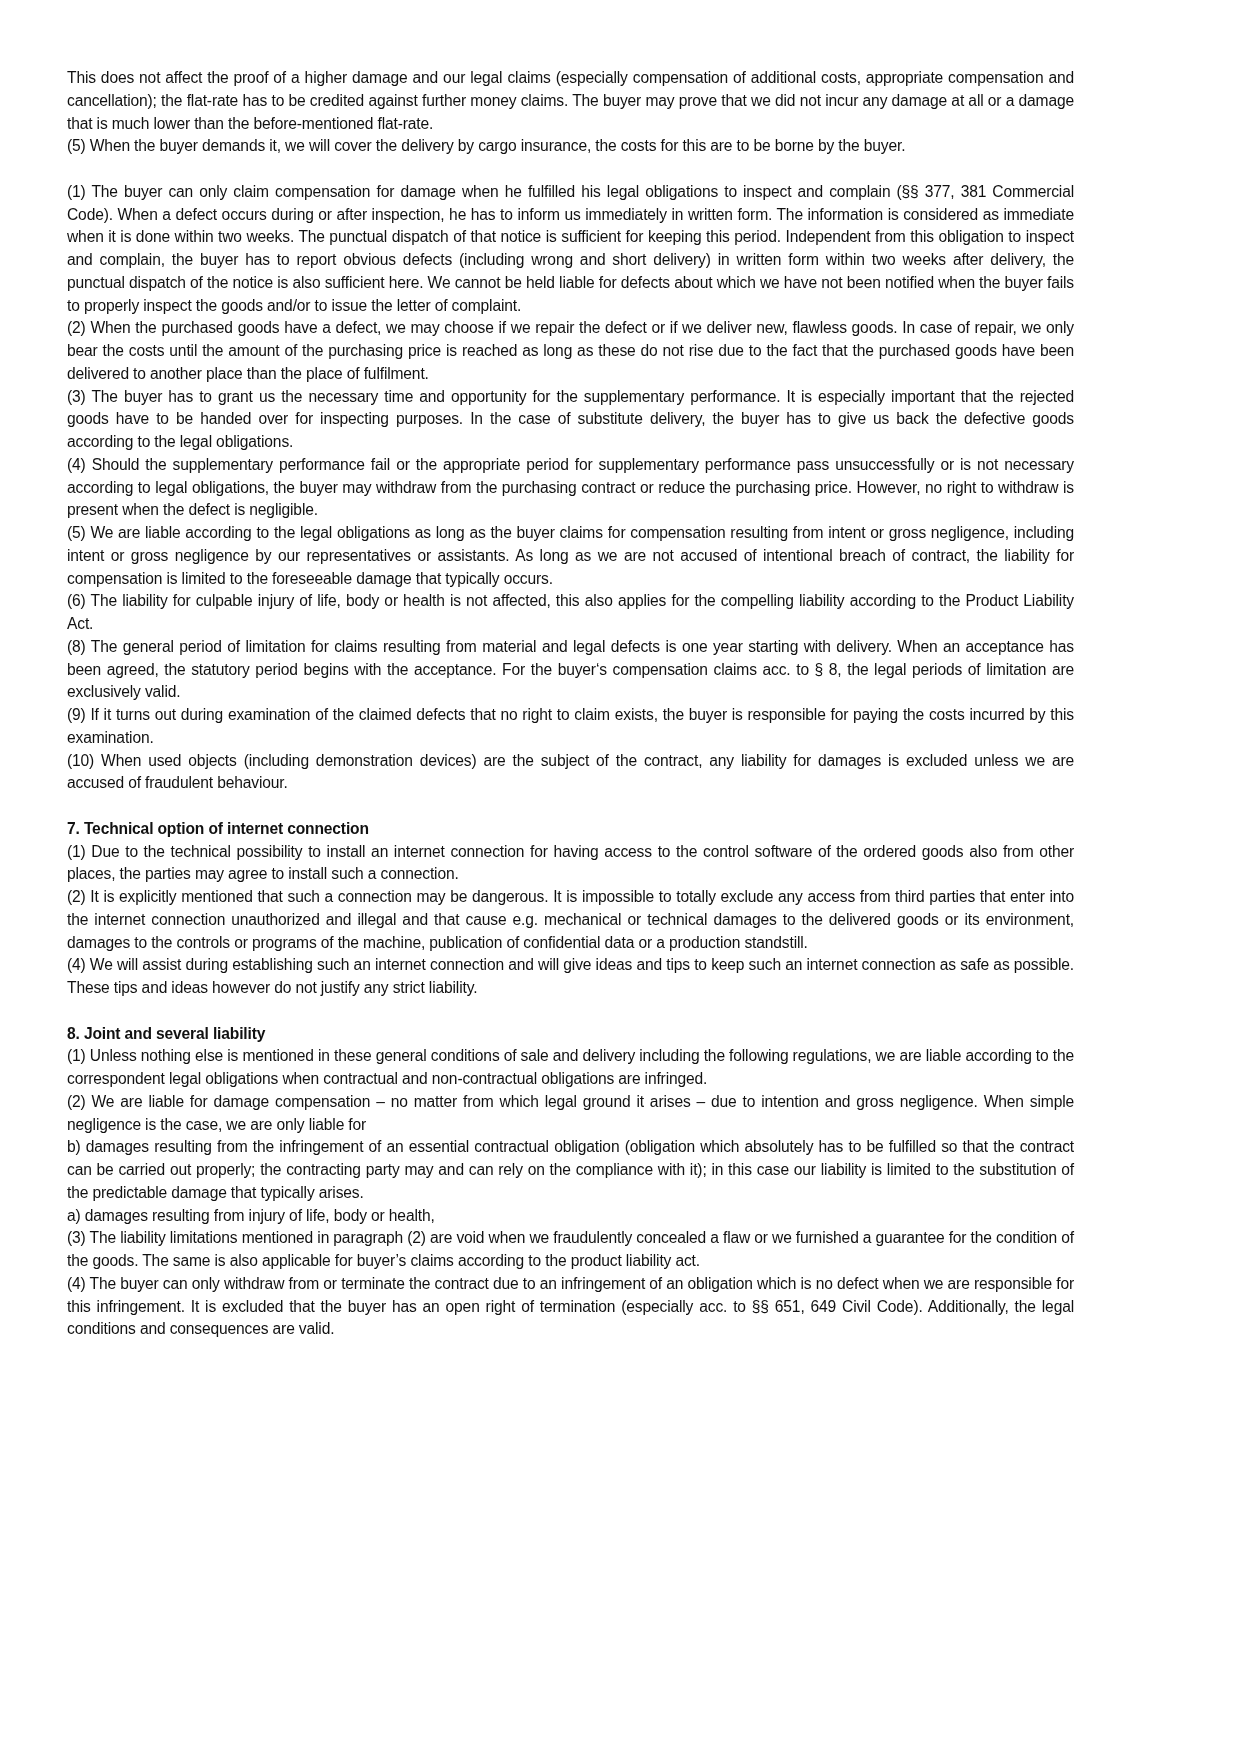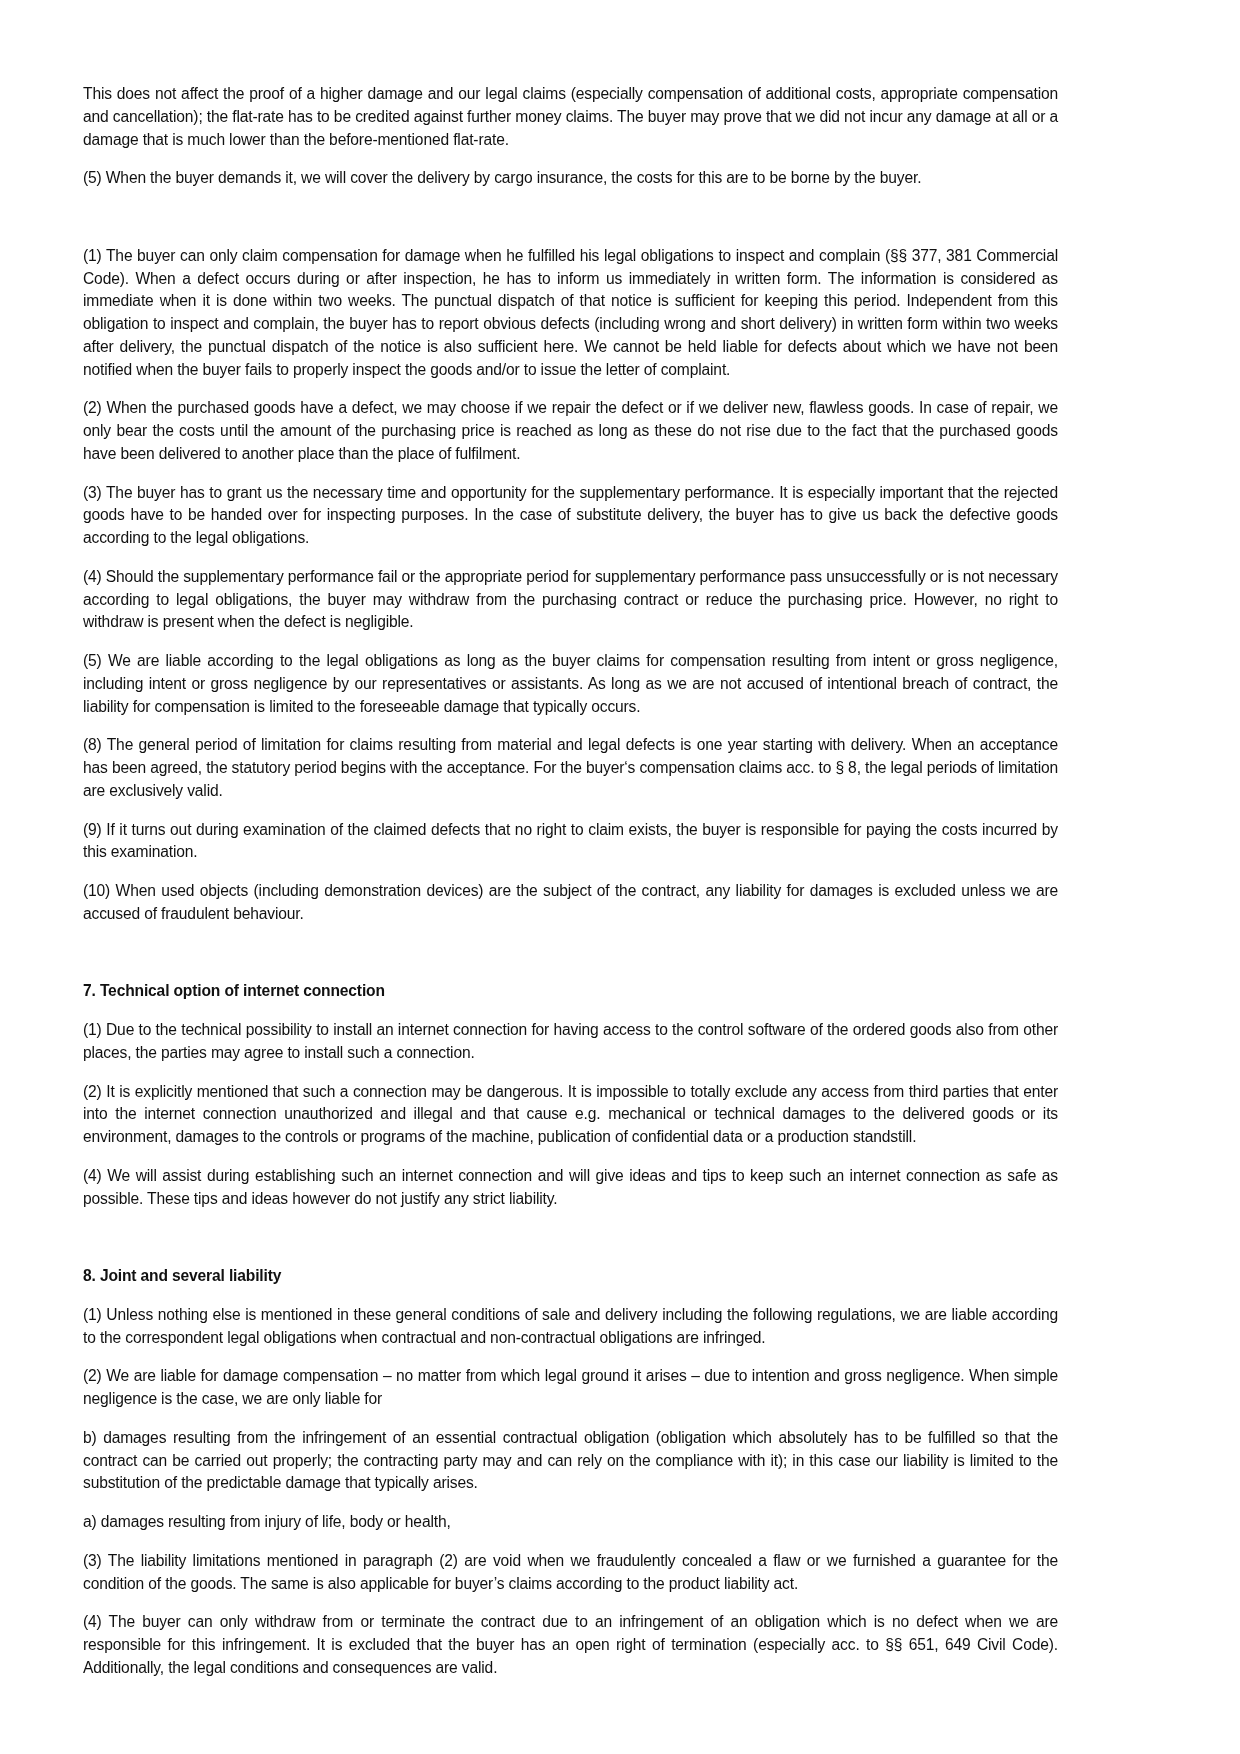--- a/index.html
+++ b/index.html
@@ -3,21 +3,21 @@
 <meta charset="utf-8">
 <style>
   html, body { margin:0; padding:0; background:#ffffff; }
   body { width:1240px; height:1754px; position:relative; overflow:hidden; }
   .page {
     position:absolute; left:67px; top:67px; width:1007px;
     font-family:"Liberation Sans", sans-serif;
     font-size:15.6px; line-height:22.75px; color:#111111;
     text-align:justify; letter-spacing:-0.15px;
   }
-  .page p { margin:16px; }
+  .page p { margin:0; }
   .heading { font-weight:bold; margin:0; }
   .gap { height:22.75px; }
   .section { margin:0; }
 </style>
 </head>
 <body>
 
 <div class="page">
 
   <div>
@@ -26,20 +26,21 @@
   </div>
 
   <div class="gap"></div>
 
   <div class="section">
     <p>(1) The buyer can only claim compensation for damage when he fulfilled his legal obligations to inspect and complain (§§ 377, 381 Commercial Code). When a defect occurs during or after inspection, he has to inform us immediately in written form. The information is considered as immediate when it is done within two weeks. The punctual dispatch of that notice is sufficient for keeping this period. Independent from this obligation to inspect and complain, the buyer has to report obvious defects (including wrong and short delivery) in written form within two weeks after delivery, the punctual dispatch of the notice is also sufficient here. We cannot be held liable for defects about which we have not been notified when the buyer fails to properly inspect the goods and/or to issue the letter of complaint.</p>
     <p>(2) When the purchased goods have a defect, we may choose if we repair the defect or if we deliver new, flawless goods. In case of repair, we only bear the costs until the amount of the purchasing price is reached as long as these do not rise due to the fact that the purchased goods have been delivered to another place than the place of fulfilment.</p>
     <p>(3) The buyer has to grant us the necessary time and opportunity for the supplementary performance. It is especially important that the rejected goods have to be handed over for inspecting purposes.  In the case of substitute delivery, the buyer has to give us back the defective goods according to the legal obligations.</p>
     <p>(4) Should the supplementary performance fail or the appropriate period for supplementary performance pass unsuccessfully or is not necessary according to legal obligations, the buyer may withdraw from the purchasing contract or reduce the purchasing price. However, no right to withdraw is present when the defect is negligible.</p>
     <p>(5) We are liable according to the legal obligations as long as the buyer claims for compensation resulting from intent or gross negligence, including intent or gross negligence by our representatives or assistants. As long as we are not accused of intentional breach of contract, the liability for compensation is limited to the foreseeable damage that typically occurs.</p>
+    <p>(6) The liability for culpable injury of life, body or health is not affected, this also applies for the compelling liability according to the Product Liability Act.</p>
     <p>(8) The general period of limitation for claims resulting from material and legal defects is one year starting with delivery. When an acceptance has been agreed, the statutory period begins with the acceptance. For the buyer‘s compensation claims acc. to § 8, the legal periods of limitation are exclusively valid.</p>
     <p>(9) If it turns out during examination of the claimed defects that no right to claim exists, the buyer is responsible for paying the costs incurred by this examination.</p>
     <p>(10) When used objects (including demonstration devices) are the subject of the contract, any liability for damages is excluded unless we are accused of fraudulent behaviour.</p>
   </div>
 
   <div class="gap"></div>
 
   <div class="section">
     <p class="heading">7. Technical option of internet connection</p>
     <p>(1) Due to the technical possibility to install an internet connection for having access to the control software of the ordered goods also from other places, the parties may agree to install such a connection.</p>

